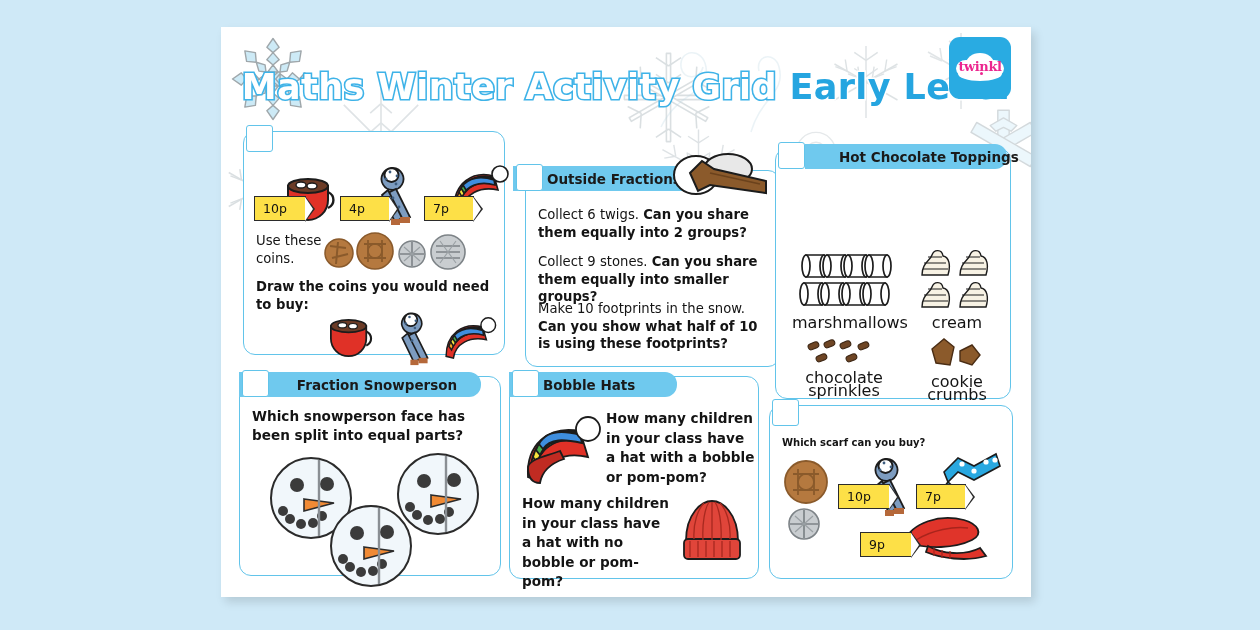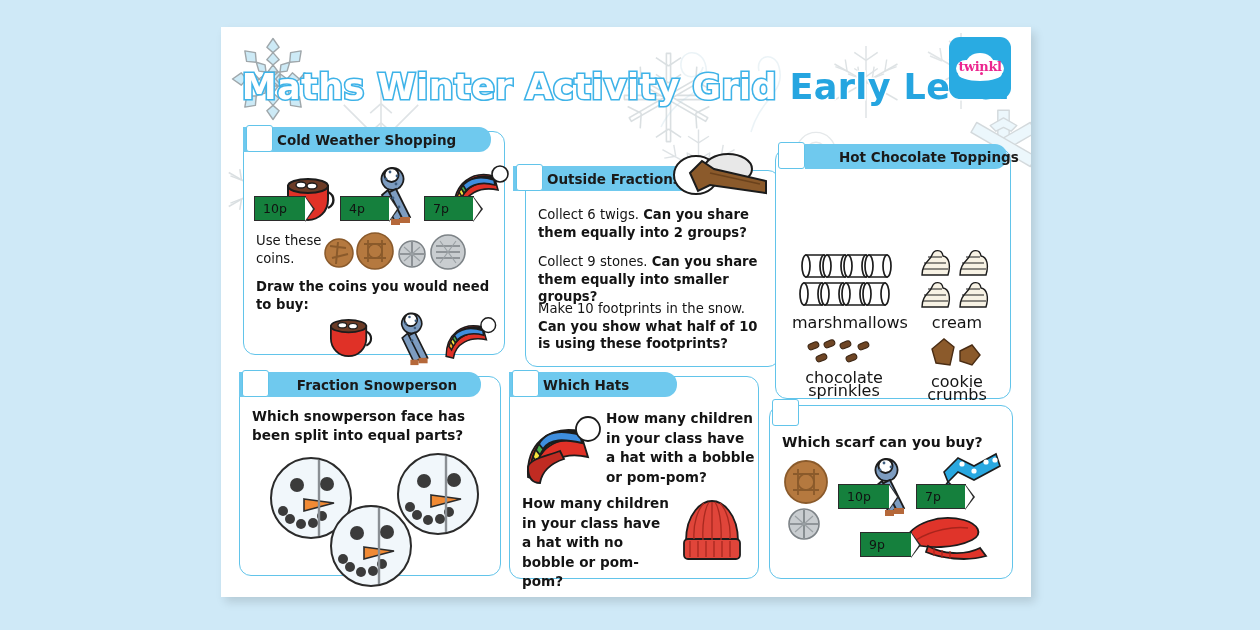--- a/index.html
+++ b/index.html
@@ -111,21 +111,21 @@
     font-size: 13.2px;
     line-height: 17.5px;
   }
   .tx b { font-weight: bold; }
   .bold { font-weight: bold; }
 
   
   .tag {
     position: absolute;
     height: 25px;
-    background: #15803d;
+    background: #fde047;
     border: 1.3px solid #2b2b2b;
     display: flex; align-items: center;
     padding-left: 8px;
     font-family: "DejaVu Sans", sans-serif;
     font-size: 12.5px; color: #111;
     z-index: 3;
   }
   .tag::after {
     content: ""; position: absolute; right: -10px; top: -1.3px;
     width: 0; height: 0;
@@ -429,23 +429,20 @@
             <path d="M7 33 C 12 18, 26 9, 44 13 L 45 18 C 28 15, 15 23, 10 37Z" fill="#f5a623"></path>
             <path d="M9 28 C 15 16, 28 10, 44 14 L 45 19 C 30 16, 18 22, 12 33Z" fill="#f8e43c"></path>
             <path d="M11 24 C 18 14, 30 11, 44 15 L 45 20 C 32 17, 21 20, 14 29Z" fill="#48b04a"></path>
             <path d="M13 21 C 21 13, 32 12, 44 16 L 45 21 C 34 18, 24 19, 16 26Z" fill="#3e8ede"></path>
             <circle cx="50" cy="10" r="8" fill="#fff"></circle>
           </g>
         </svg>
       </div>
     </div>
   </div>
-  <div class="banner" style="left:22px; top:100px; width:248px;">
-    <span class="btxt">Cold Weather Shopping</span>
-  </div>
   <div class="chkbox" style="left:25px; top:98px;"></div>
 
   <div class="panel" style="left:292px; top:143px; width:255px; height:197px;margin-left:12px;">
     <div class="body">
       <div class="tx" style="left:12px; top:35px; width:235px;">
         <span>Collect 6 twigs. </span><b>Can you share them equally into 2 groups?</b>
       </div>
       <div class="tx" style="left:12px; top:82px; width:238px;">
         <span>Collect 9 stones. </span><b>Can you share them equally into smaller groups?</b>
       </div>
@@ -653,27 +650,27 @@
           <rect x="8" y="44" width="56" height="20" rx="4" fill="#e0453a" stroke="#1c1c1c" stroke-width="1.8"></rect>
           <g stroke="#a8291f" stroke-width="1.3" fill="none">
             <path d="M18 44 C 17 28, 22 14, 28 8 M27 45 C 26 28, 29 13, 33 7 M36 45 V7 M45 45 C 46 28, 43 13, 39 7 M54 44 C 55 28, 50 14, 44 8"></path>
             <path d="M14 46 v16 M22 46 v16 M30 46 v16 M38 46 v16 M46 46 v16 M54 46 v16"></path>
           </g>
         </svg>
       </div>
     </div>
   </div>
   <div class="banner" style="left:288px; top:345px; width:168px;">
-    <span class="btxt">Which Hats</span>
+    <span class="btxt">Bobble Hats</span>
   </div>
   <div class="chkbox" style="left:291px; top:343px;"></div>
 
   <div class="panel" style="left:548px; top:378px; width:244px; height:174px;">
     <div class="body">
-      <div class="tx bold" style="left:12px; top:28px; width:220px; font-size:14px;">Which scarf can you buy?</div>
+      <div class="tx bold" style="left:12px; top:28px; width:220px; font-size:10px;">Which scarf can you buy?</div>
 
       <div class="art" style="left:14px; top:54px;">
         <svg width="44" height="44">
             <circle cx="22" cy="22" r="21" fill="#b5793f" stroke="#8a5a2b" stroke-width="1.8"></circle>
         <path d="M9 14 h26 M9 30 h26 M14 9 v26 M30 9 v26" stroke="#8a5a2b" stroke-width="1.8" fill="none"></path>
         <circle cx="22" cy="22" r="8" fill="none" stroke="#8a5a2b" stroke-width="1.7"></circle>
           </svg>
       </div>
       <div class="art" style="left:18px; top:102px;">
         <svg width="32" height="32">

